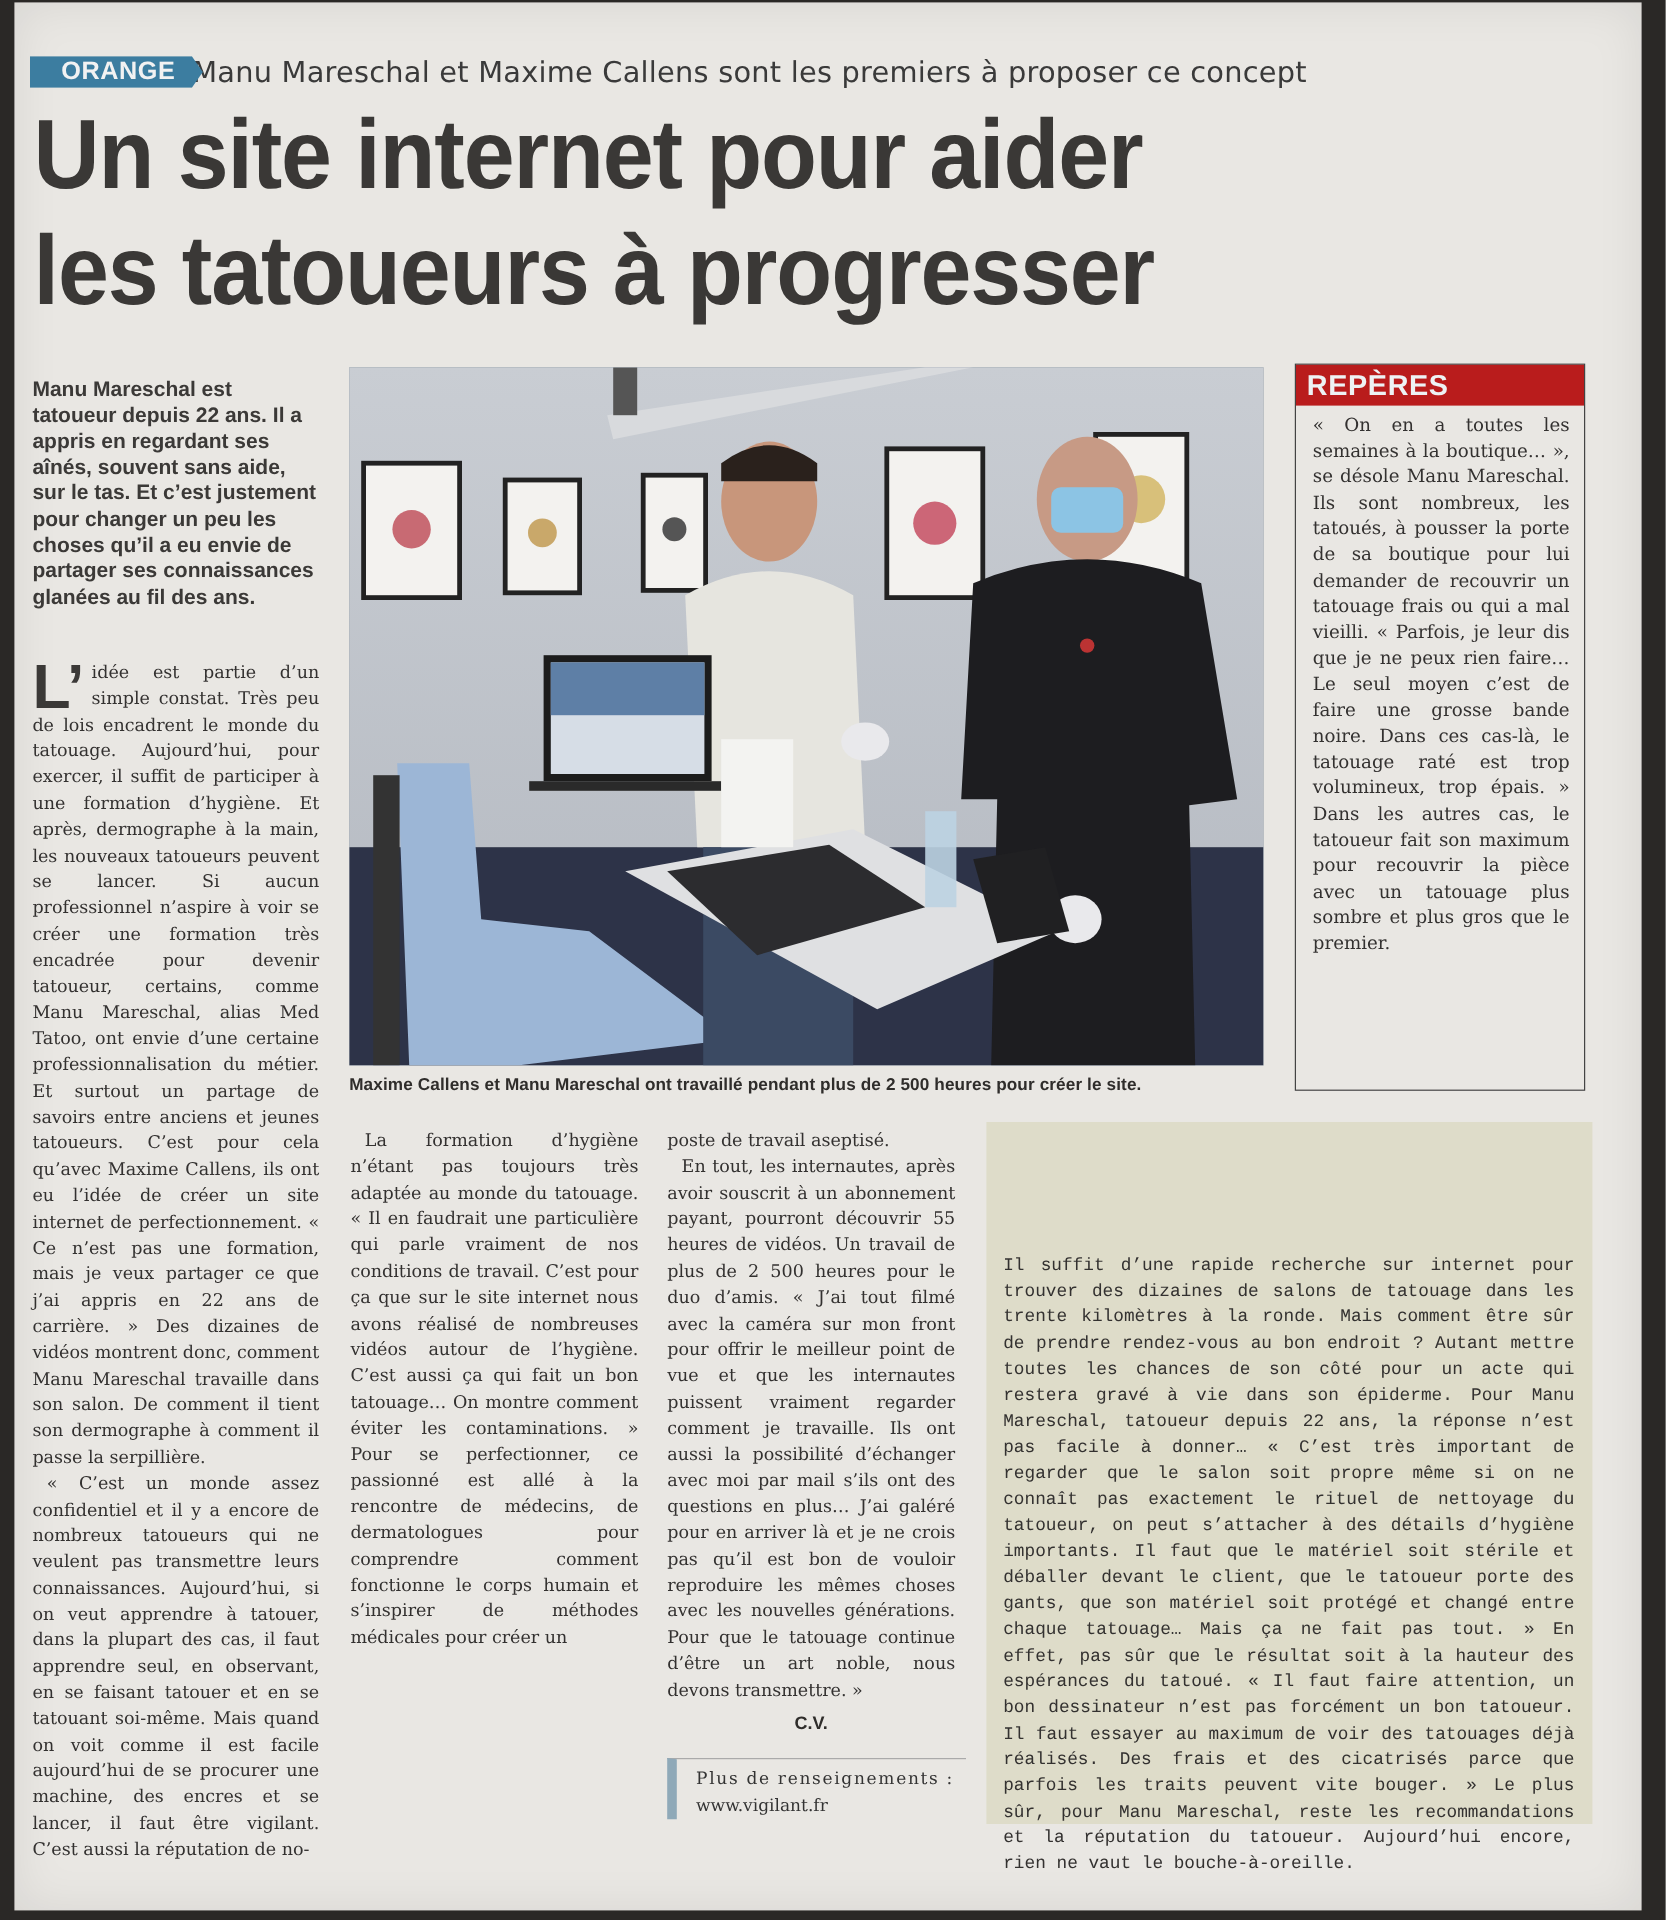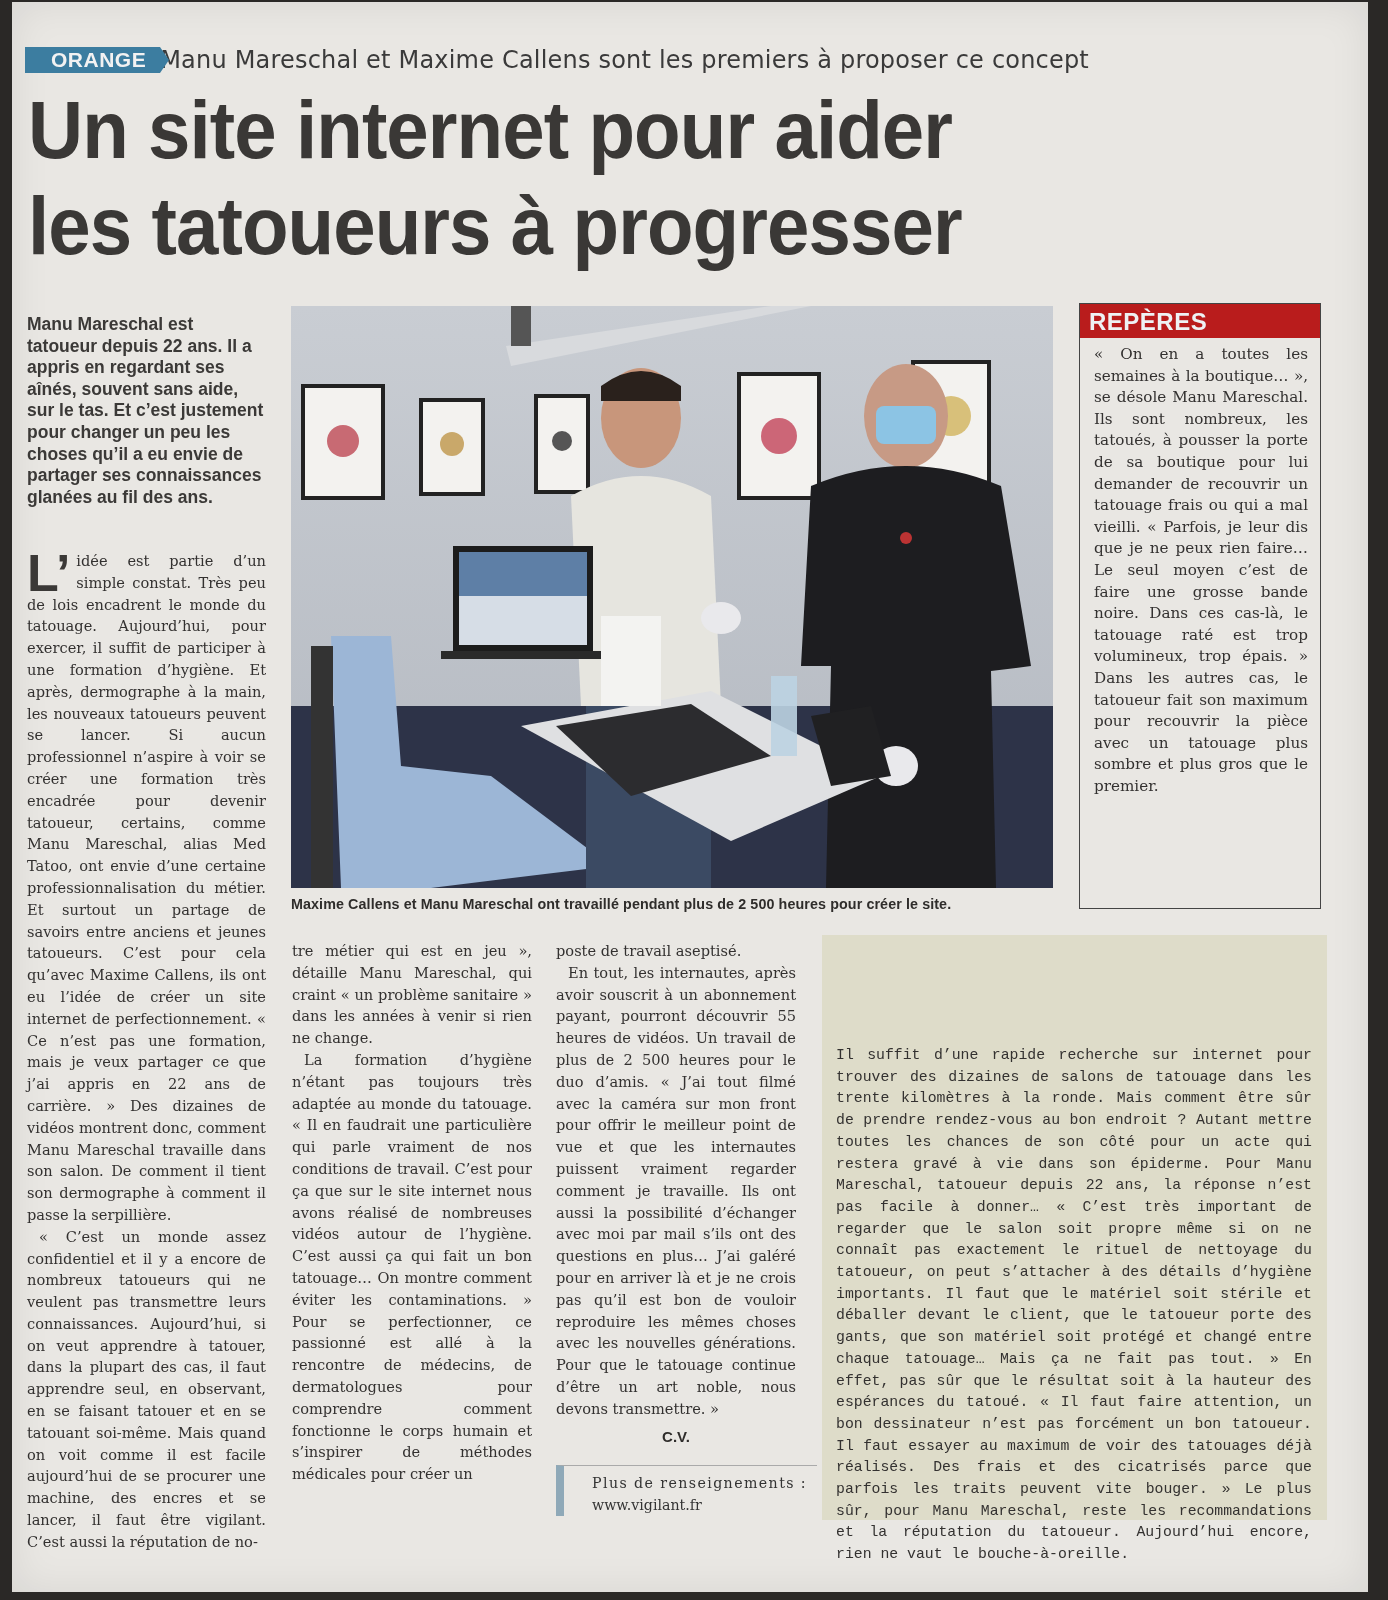--- a/index.html
+++ b/index.html
@@ -99,21 +99,21 @@
   .box2-body {
     position: absolute; left: 14px; top: 110px; width: 476px;
     font-size: 14.8px; line-height: 21.7px; font-family: Liberation Mono, monospace;
   }
   .signature {
     text-align: center; font-family: "Liberation Sans", sans-serif; font-weight: bold;
     font-size: 15px; margin-top: 6px; color: #2f2d2b;
   }
   .more-info {
     margin-top: 18px; border-left: 8px solid #8fa9b8; border-top: 1px solid #aaa;
-    padding: 6px 0 0 28px; width: 225px;
+    padding: 6px 0 0 16px; width: 225px;
     font-size: 14.2px; line-height: 22px; letter-spacing: 1.4px; color: #333;
   }
   .more-info .url { letter-spacing: 0; }
 </style>
 </head>
 <body>
 
 <div class="paper"></div>
 
 <div class="kicker">
@@ -188,21 +188,20 @@
 <div class="caption">Maxime Callens et Manu Mareschal ont travaillé pendant plus de 2 500 heures pour créer le site.</div>
 
 <div class="reperes">
   <div class="reperes-head">REPÈRES</div>
   <div class="reperes-body body-text">
     <p class="noindent" style="font-size:15.2px; line-height:21.6px;">« On en a toutes les semaines à la boutique… », se désole Manu Mareschal. Ils sont nombreux, les tatoués, à pousser la porte de sa boutique pour lui demander de recouvrir un tatouage frais ou qui a mal vieilli. « Parfois, je leur dis que je ne peux rien faire… Le seul moyen c’est de faire une grosse bande noire. Dans ces cas-là, le tatouage raté est trop volumineux, trop épais. » Dans les autres cas, le tatoueur fait son maximum pour recouvrir la pièce avec un tatouage plus sombre et plus gros que le premier.</p>
   </div>
 </div>
 
 <div class="col body-text" style="left:292px; top:940px; width:240px;">
-  <p class="noindent">tre métier qui est en jeu », détaille Manu Mareschal, qui craint « un problème sanitaire » dans les années à venir si rien ne change.</p>
   <p>La formation d’hygiène n’étant pas toujours très adaptée au monde du tatouage. « Il en faudrait une particulière qui parle vraiment de nos conditions de travail. C’est pour ça que sur le site internet nous avons réalisé de nombreuses vidéos autour de l’hygiène. C’est aussi ça qui fait un bon tatouage… On montre comment éviter les contaminations. » Pour se perfectionner, ce passionné est allé à la rencontre de médecins, de dermatologues pour comprendre comment fonctionne le corps humain et s’inspirer de méthodes médicales pour créer un</p>
 </div>
 
 <div class="col body-text" style="left:556px; top:940px; width:240px;">
   <p class="noindent">poste de travail aseptisé.</p>
   <p>En tout, les internautes, après avoir souscrit à un abonnement payant, pourront découvrir 55 heures de vidéos. Un travail de plus de 2 500 heures pour le duo d’amis. « J’ai tout filmé avec la caméra sur mon front pour offrir le meilleur point de vue et que les internautes puissent vraiment regarder comment je travaille. Ils ont aussi la possibilité d’échanger avec moi par mail s’ils ont des questions en plus… J’ai galéré pour en arriver là et je ne crois pas qu’il est bon de vouloir reproduire les mêmes choses avec les nouvelles générations. Pour que le tatouage continue d’être un art noble, nous devons transmettre. »</p>
   <div class="signature">C.V.</div>
   <div class="more-info">
     <div>Plus de renseignements :</div>
     <div class="url">www.vigilant.fr</div>

